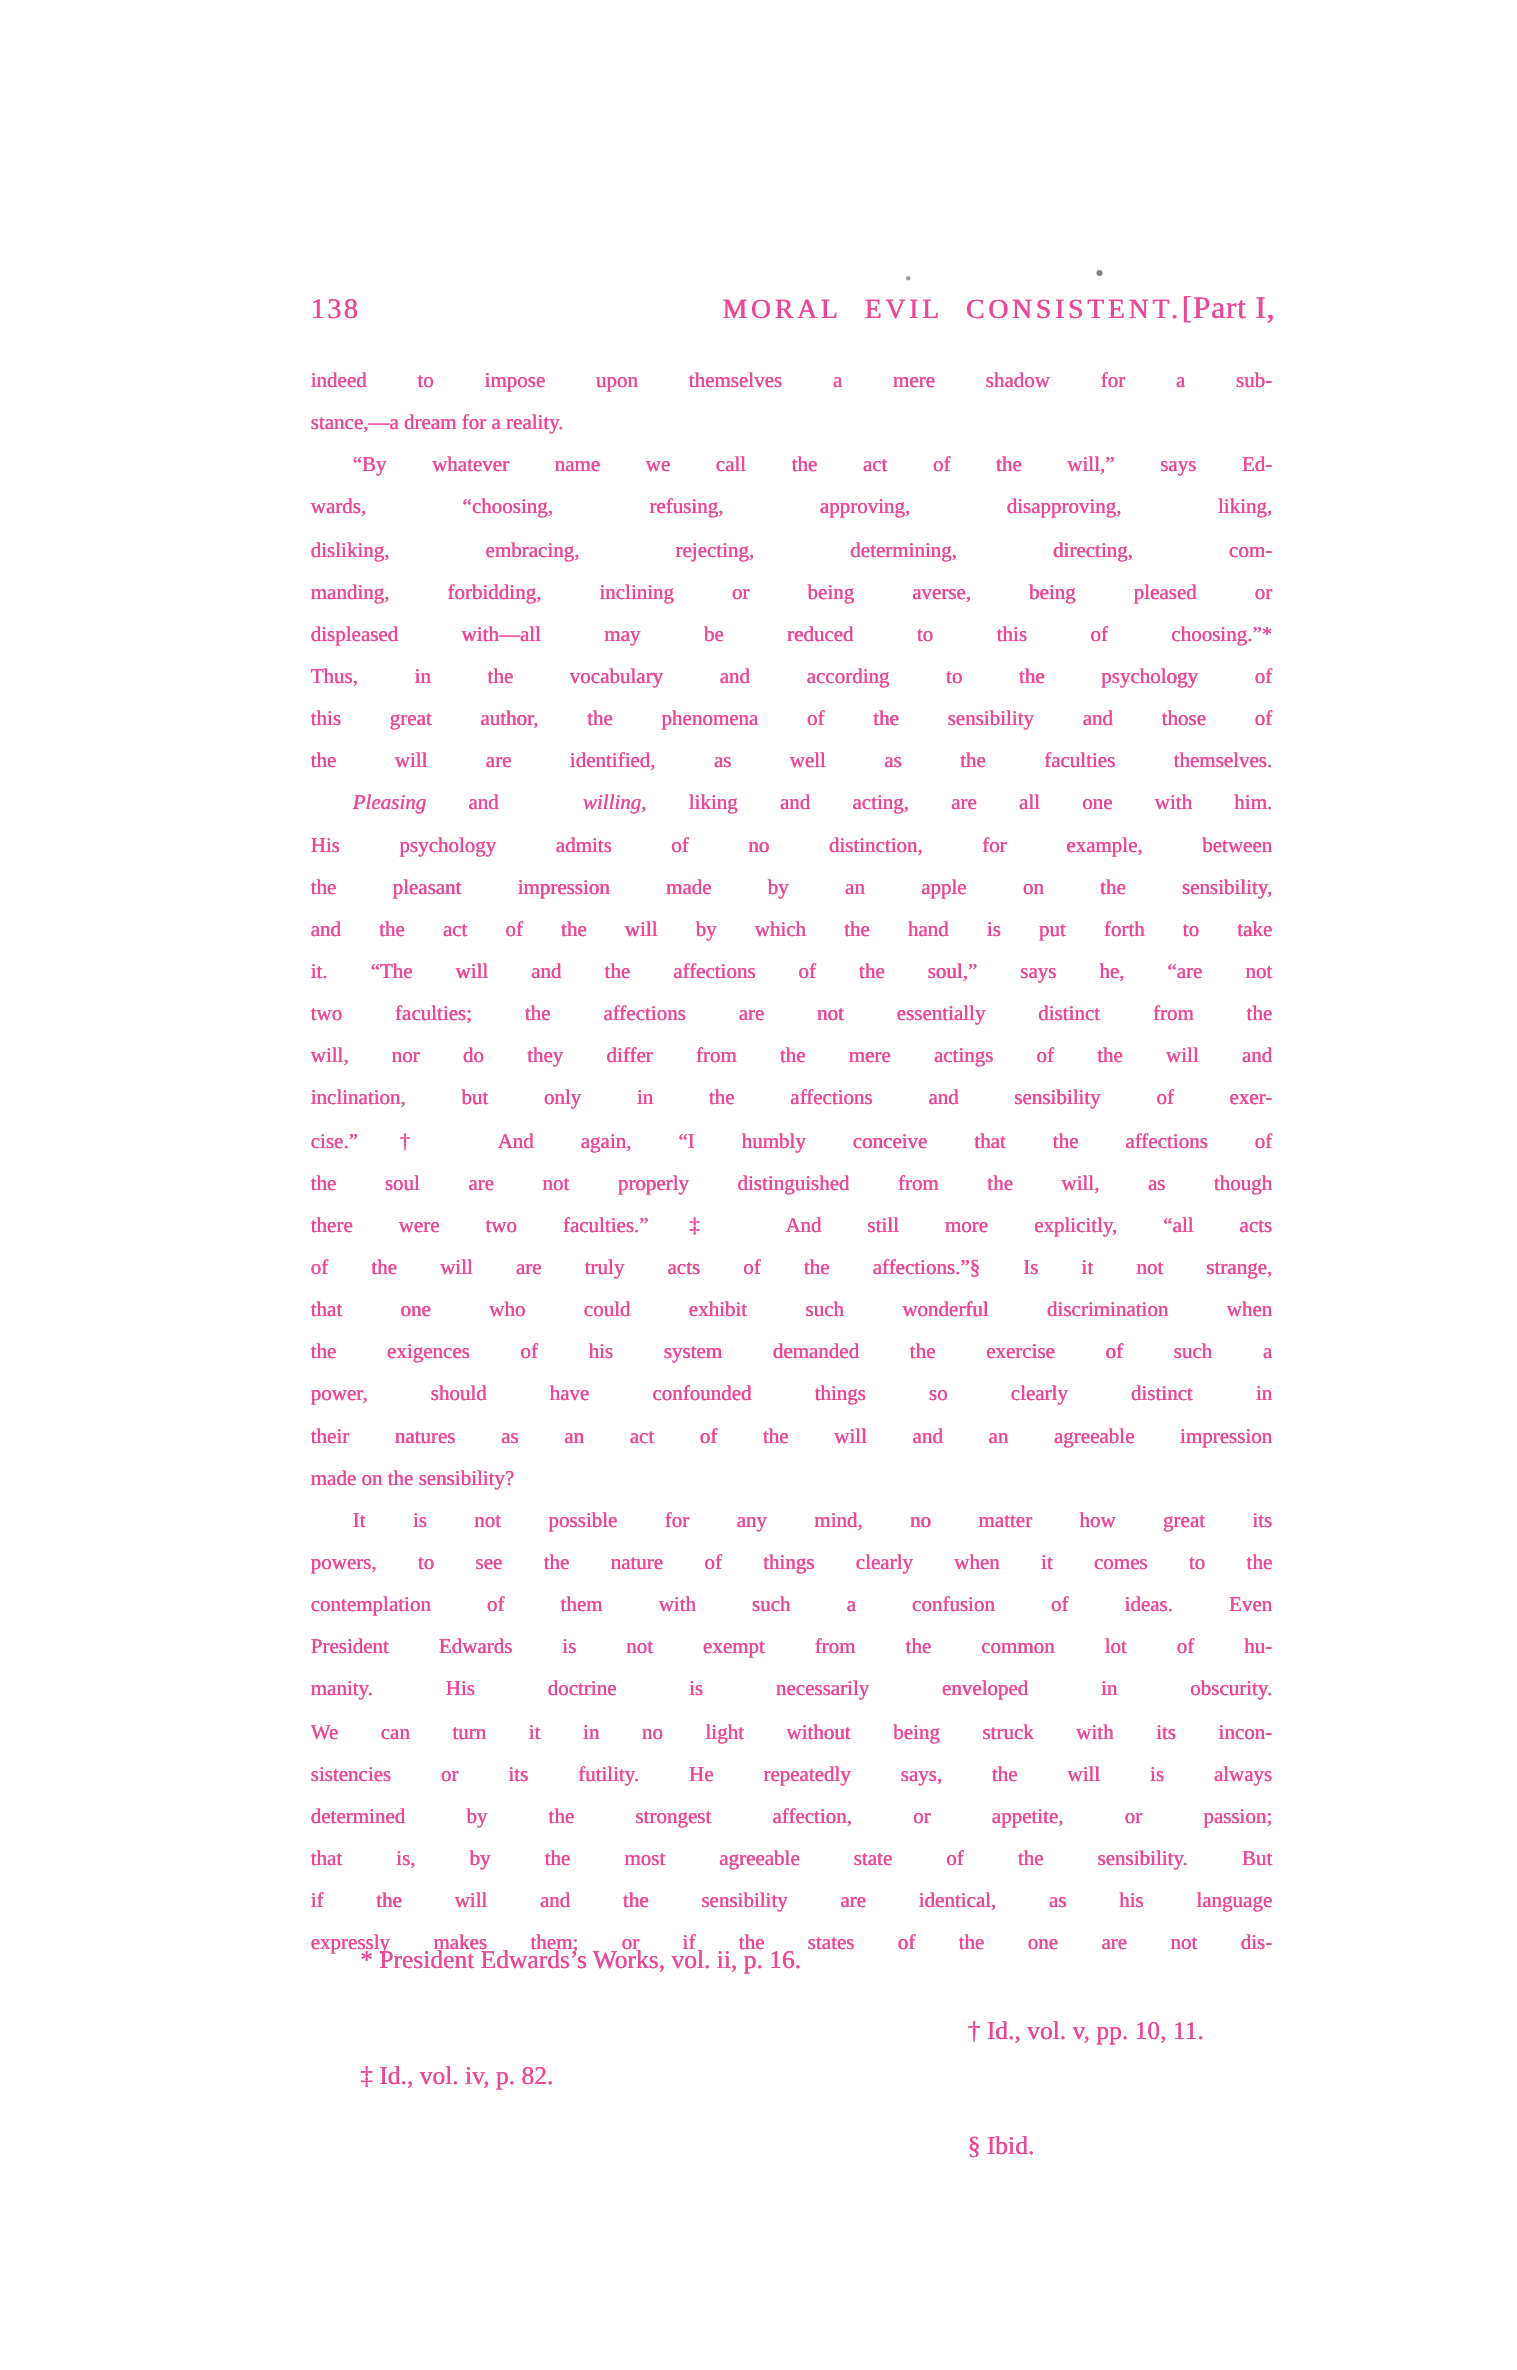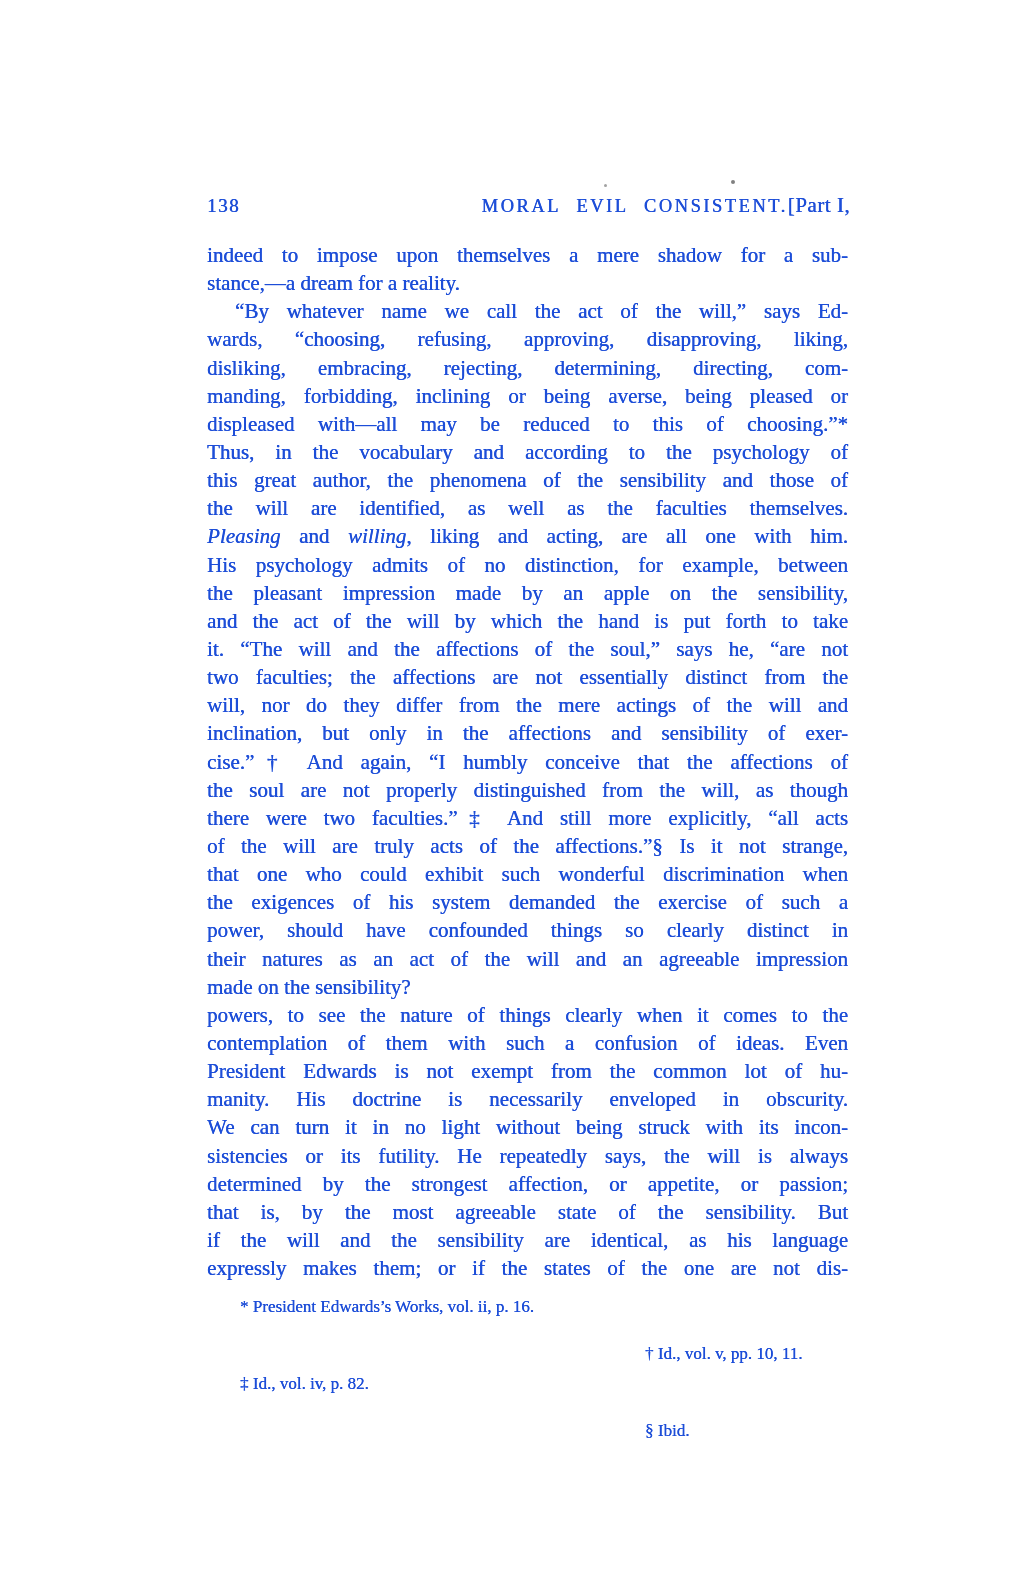--- a/index.html
+++ b/index.html
@@ -2,21 +2,21 @@
 <html><head>
 <meta charset="utf-8">
 <style>
   html, body { margin: 0; padding: 0; background: #ffffff; }
   .page {
     position: relative;
     width: 1011px;
     height: 1580px;
     background: #ffffff;
     font-family: "Liberation Serif", "DejaVu Serif", serif;
-    color: #1d4ed8;
+    color: #ec4899;
     overflow: hidden;
   }
   
   .header {
     position: absolute;
     left: 207px;
     top: 193px;
     width: 643px;
     display: flex;
     align-items: baseline;
@@ -32,33 +32,33 @@
     font-size: 18.5px;
   }
   .part { font-size: 21px; letter-spacing: 0.5px; }
 
   
   .body {
     position: absolute;
     left: 207px;
     top: 241px;
     width: 641px;
-    font-size: 21px;
+    font-size: 14px;
     line-height: 28.15px;
     text-shadow: 0.35px 0 0 currentColor;
   }
   .line {
     text-align: justify;
     text-align-last: justify;
     height: 28.15px;
     white-space: nowrap;
   }
   .line.last { text-align-last: left; }
   .line.indent { text-indent: 28px; }
-  .italic { font-style: italic; }
+  .italic { font-style: italic; margin-left: 28px; }
 
   
   .footnotes {
     position: absolute;
     left: 240px;
     top: 1292px;
     width: 612px;
     font-size: 17px;
     line-height: 30px;
     text-shadow: 0.3px 0 0 currentColor;
@@ -107,20 +107,21 @@
       <div class="line">inclination, but only in the affections and sensibility of exer-</div>
       <div class="line">cise.”† And again, “I humbly conceive that the affections of</div>
       <div class="line">the soul are not properly distinguished from the will, as though</div>
       <div class="line">there were two faculties.”‡ And still more explicitly, “all acts</div>
       <div class="line">of the will are truly acts of the affections.”§ Is it not strange,</div>
       <div class="line">that one who could exhibit such wonderful discrimination when</div>
       <div class="line">the exigences of his system demanded the exercise of such a</div>
       <div class="line">power, should have confounded things so clearly distinct in</div>
       <div class="line">their natures as an act of the will and an agreeable impression</div>
       <div class="line last">made on the sensibility?</div>
+      <div class="line indent">It is not possible for any mind, no matter how great its</div>
       <div class="line">powers, to see the nature of things clearly when it comes to the</div>
       <div class="line">contemplation of them with such a confusion of ideas. Even</div>
       <div class="line">President Edwards is not exempt from the common lot of hu-</div>
       <div class="line">manity. His doctrine is necessarily enveloped in obscurity.</div>
       <div class="line">We can turn it in no light without being struck with its incon-</div>
       <div class="line">sistencies or its futility. He repeatedly says, the will is always</div>
       <div class="line">determined by the strongest affection, or appetite, or passion;</div>
       <div class="line">that is, by the most agreeable state of the sensibility. But</div>
       <div class="line">if the will and the sensibility are identical, as his language</div>
       <div class="line">expressly makes them; or if the states of the one are not dis-</div>

